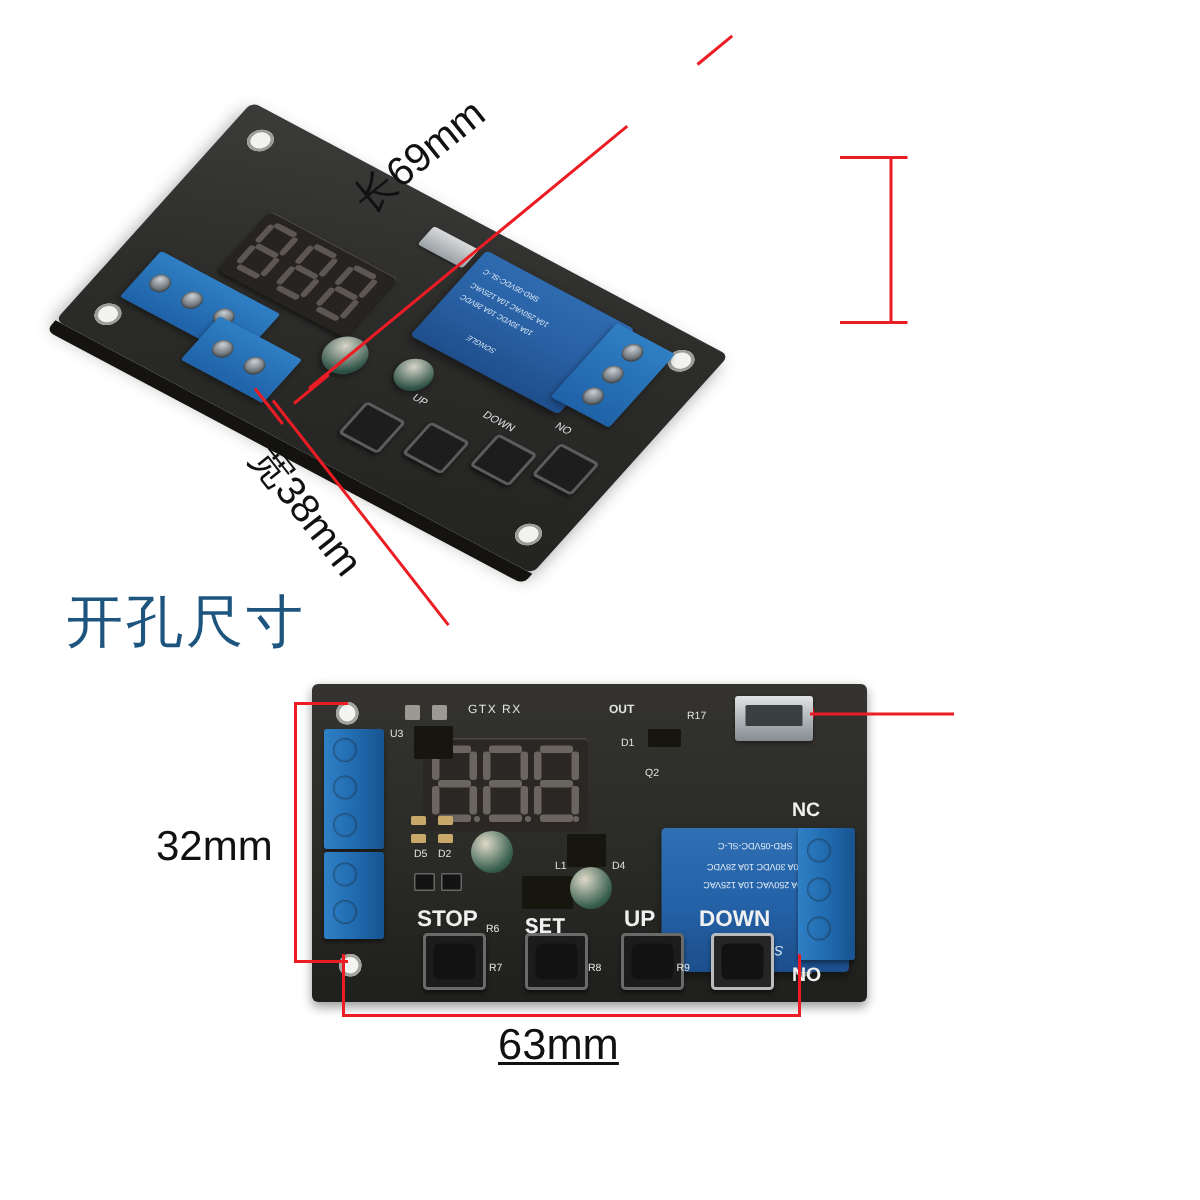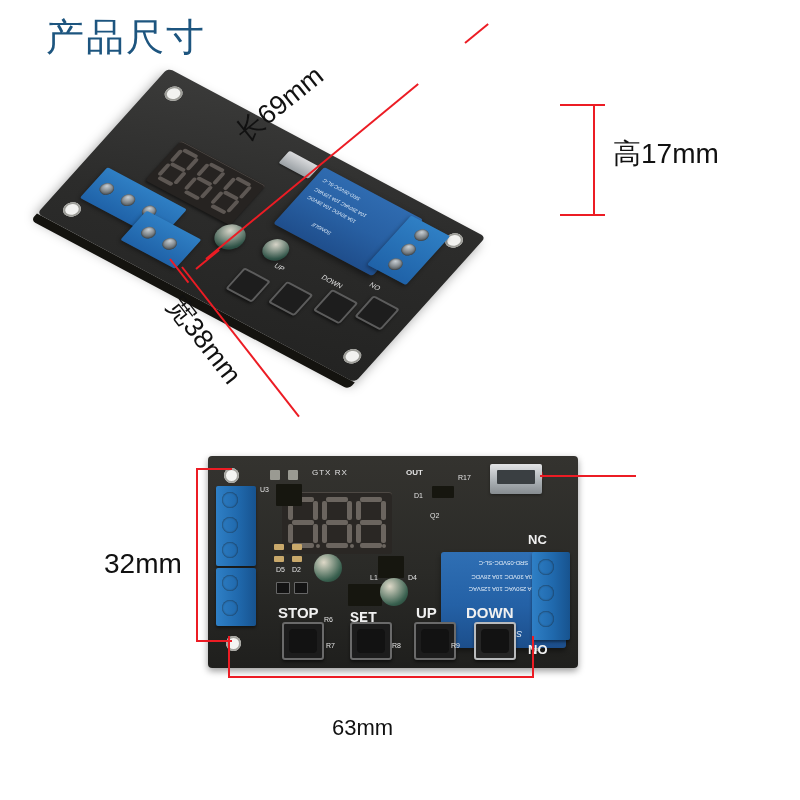--- a/index.html
+++ b/index.html
@@ -25,21 +25,21 @@
   #w-net{left:40px;top:700px;}
   #w-gross{left:40px;top:742px;}
   .sub{font-size:21px;}
 
   
   .dim{position:absolute;color:#111;white-space:nowrap;line-height:1;font-size:27px;}
   #d-69{left:232px;top:126px;transform:rotate(-39deg);transform-origin:left top;font-size:27px;}
   #d-38{left:183px;top:292px;transform:rotate(52deg);transform-origin:left top;font-size:27px;}
   #d-17{left:613px;top:140px;font-size:28px;}
   #d-32{left:104px;top:550px;font-size:28px;}
-  #d-63{left:332px;top:717px;font-size:22px;}
+  #d-63{left:332px;top:683px;font-size:29px;text-decoration:underline;}
   #d-phi{left:640px;top:466px;font-size:28px;}
 
   
   .rl{position:absolute;background:#ec1c24;}
   .rdiag{position:absolute;height:2px;background:#ec1c24;transform-origin:left center;}
 
   
   #board-top{
     position:absolute;left:168px;top:68px;width:440px;height:330px;
   }
@@ -132,22 +132,22 @@
     box-shadow:0 1px 3px rgba(0,0,0,.4);}
   .usbB::after{content:"";position:absolute;left:7px;top:6px;right:7px;bottom:10px;
     background:#3a3f42;border-radius:1px;}
   .pad{position:absolute;background:#9a9a92;border-radius:1px;}
 </style>
 </head>
 <body>
 
 <div class="stage">
 
-  <div class="heading" id="h-product">产品尺寸</div>
-
+
+  <div class="heading" id="h-hole">开孔尺寸</div>
 
   <div id="board-top">
     <div class="pcbA">
       <div class="edge"></div>
 
       <div class="holeA" style="left:14px;top:12px;"></div>
       <div class="holeA" style="left:330px;top:10px;"></div>
       <div class="holeA" style="left:16px;top:162px;"></div>
       <div class="holeA" style="left:332px;top:160px;"></div>
 
@@ -225,21 +225,20 @@
   <div class="rdiag" style="left:465px;top:42px;width:30px;transform:rotate(-39.5deg);"></div>
   <div class="dim" id="d-69">长69mm</div>
 
   <div class="rdiag" id="l38" style="left:182px;top:266px;width:190px;transform:rotate(52deg);"></div>
   <div class="rdiag" style="left:170px;top:258px;width:30px;transform:rotate(52deg);"></div>
   <div class="dim" id="d-38">宽38mm</div>
 
   <div class="rl" style="left:593px;top:104px;width:2px;height:112px;"></div>
   <div class="rl" style="left:560px;top:104px;width:45px;height:2px;"></div>
   <div class="rl" style="left:560px;top:214px;width:45px;height:2px;"></div>
-  <div class="dim" id="d-17">高17mm</div>
 
   <div id="board-bot">
 
     <div class="holeB" style="left:16px;top:12px;"></div>
     <div class="holeB mark" style="left:318px;top:12px;"></div>
     <div class="holeB" style="left:18px;top:180px;"></div>
     <div class="holeB" style="left:320px;top:180px;"></div>
 
     <div class="termB" style="left:8px;top:30px;width:40px;height:80px;">
       <div class="scB" style="left:6px;top:6px;"></div>

